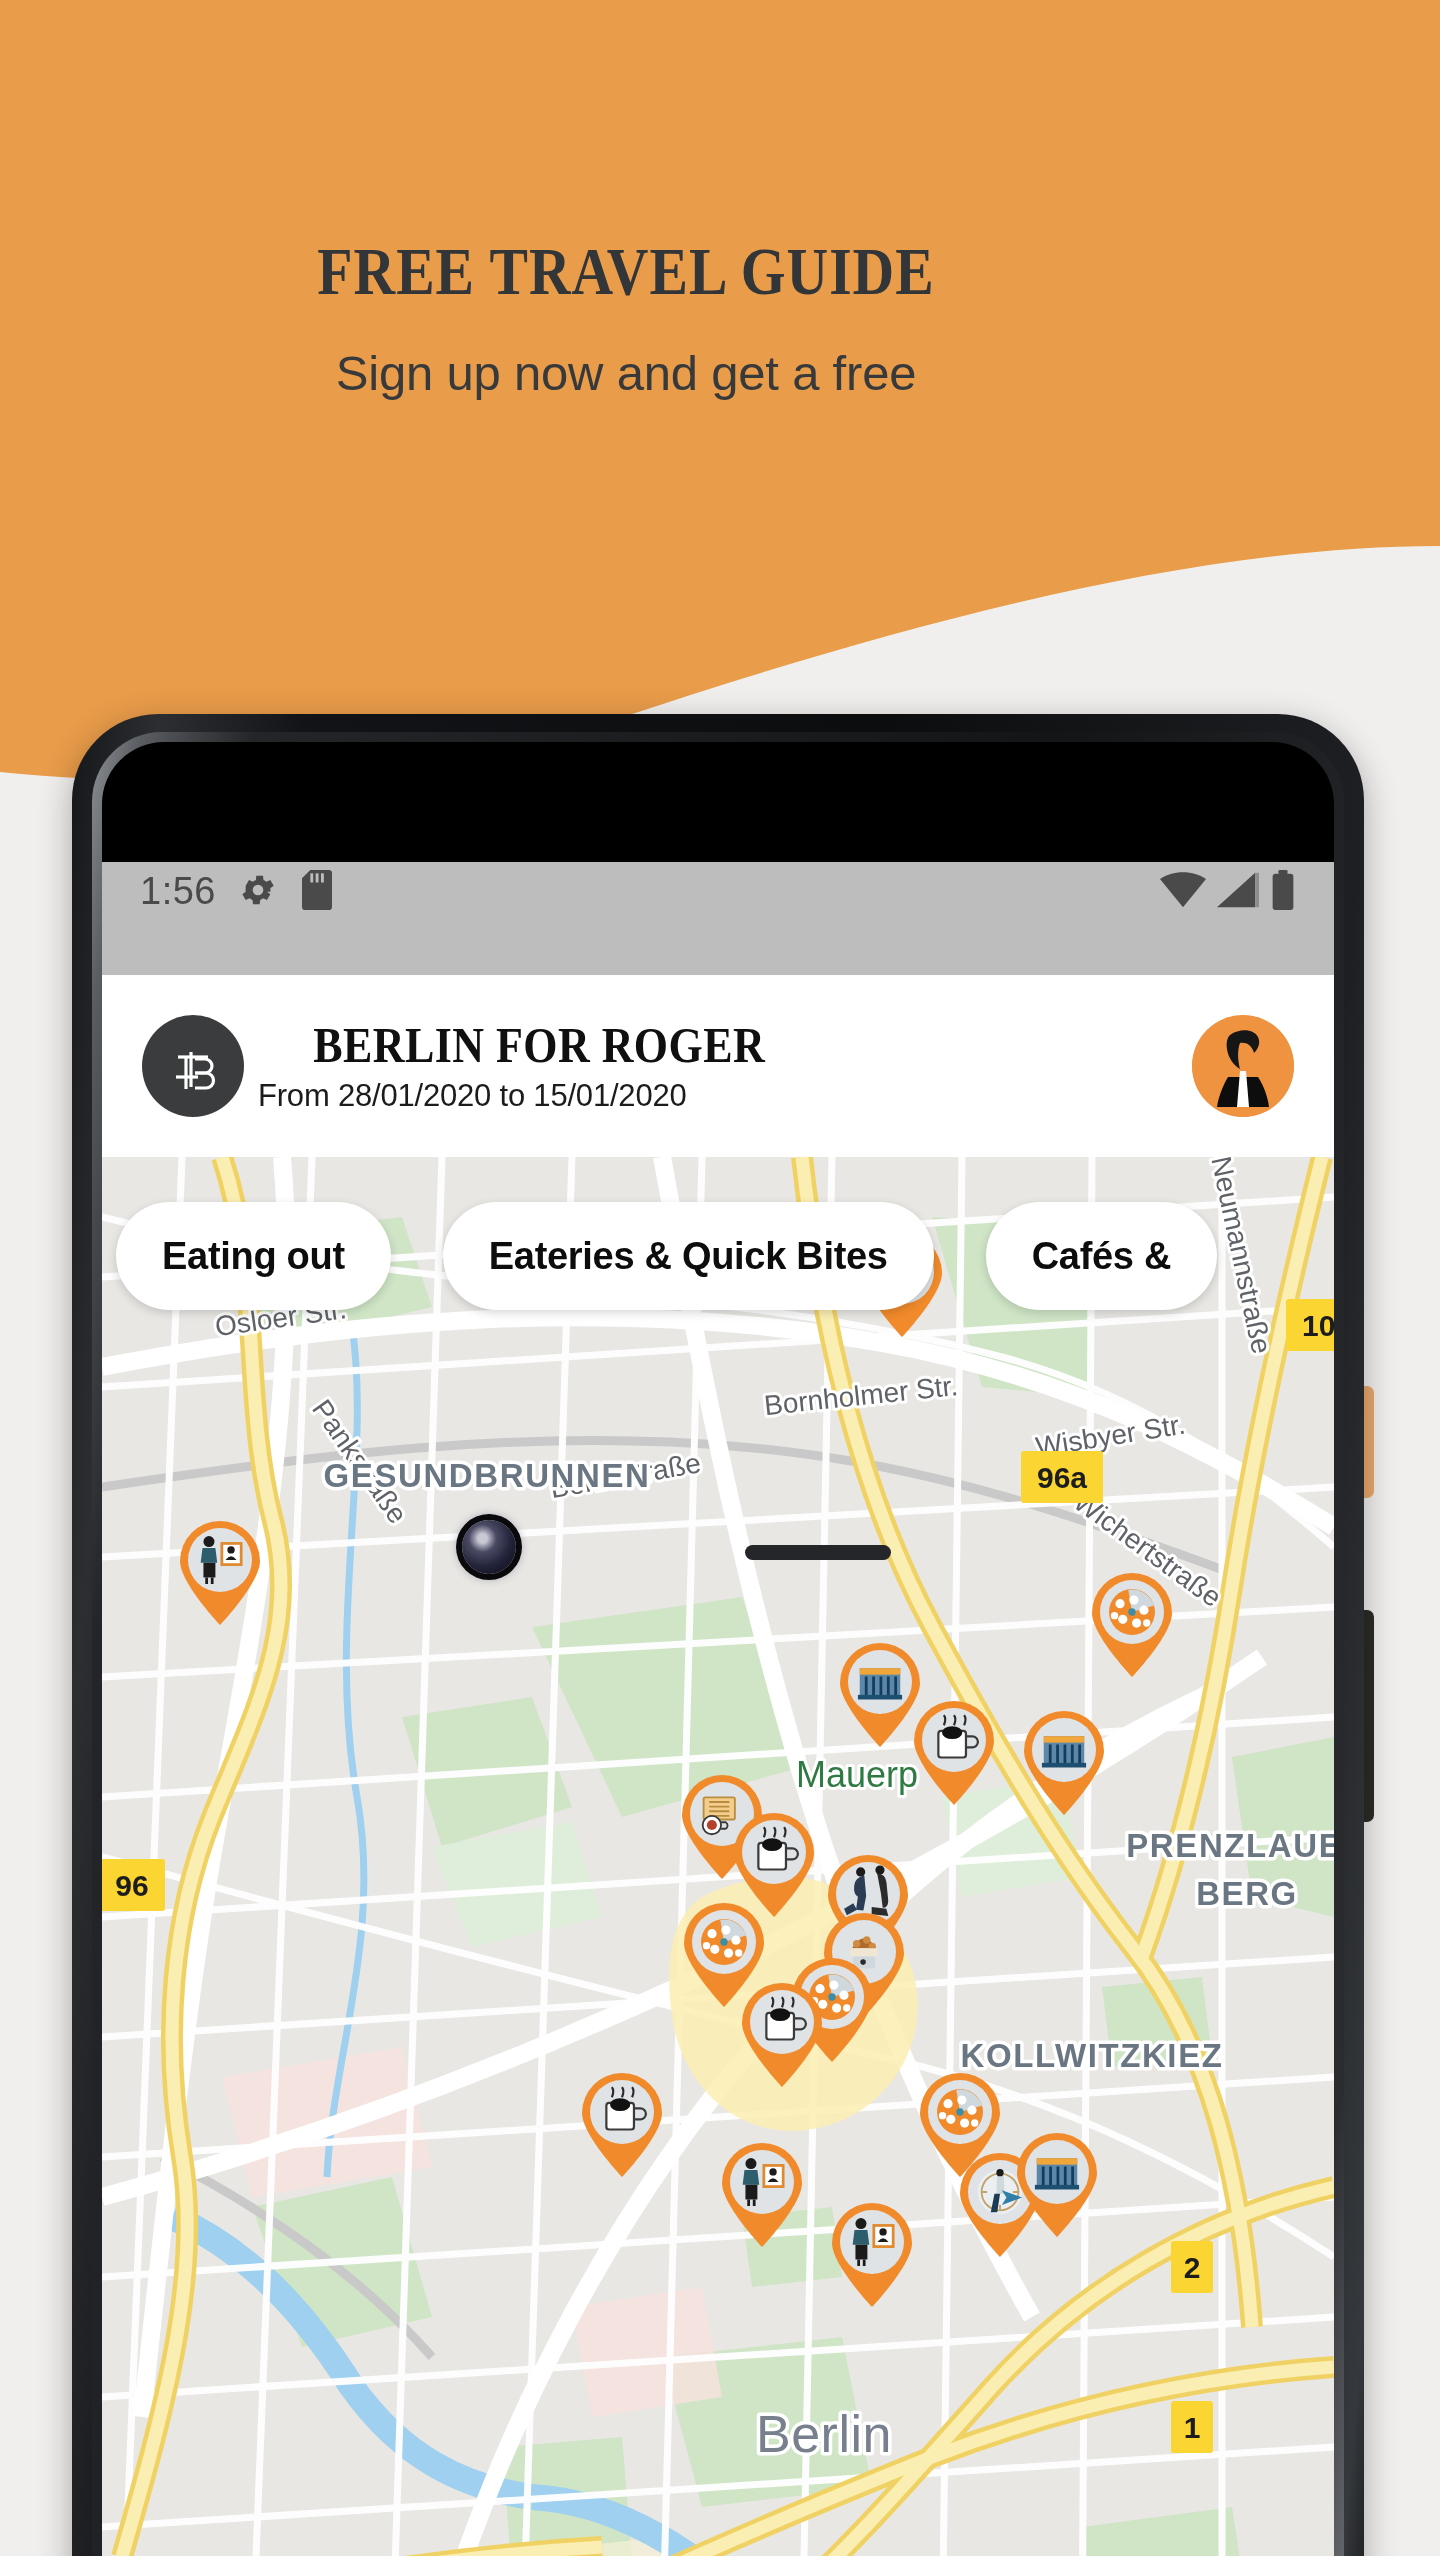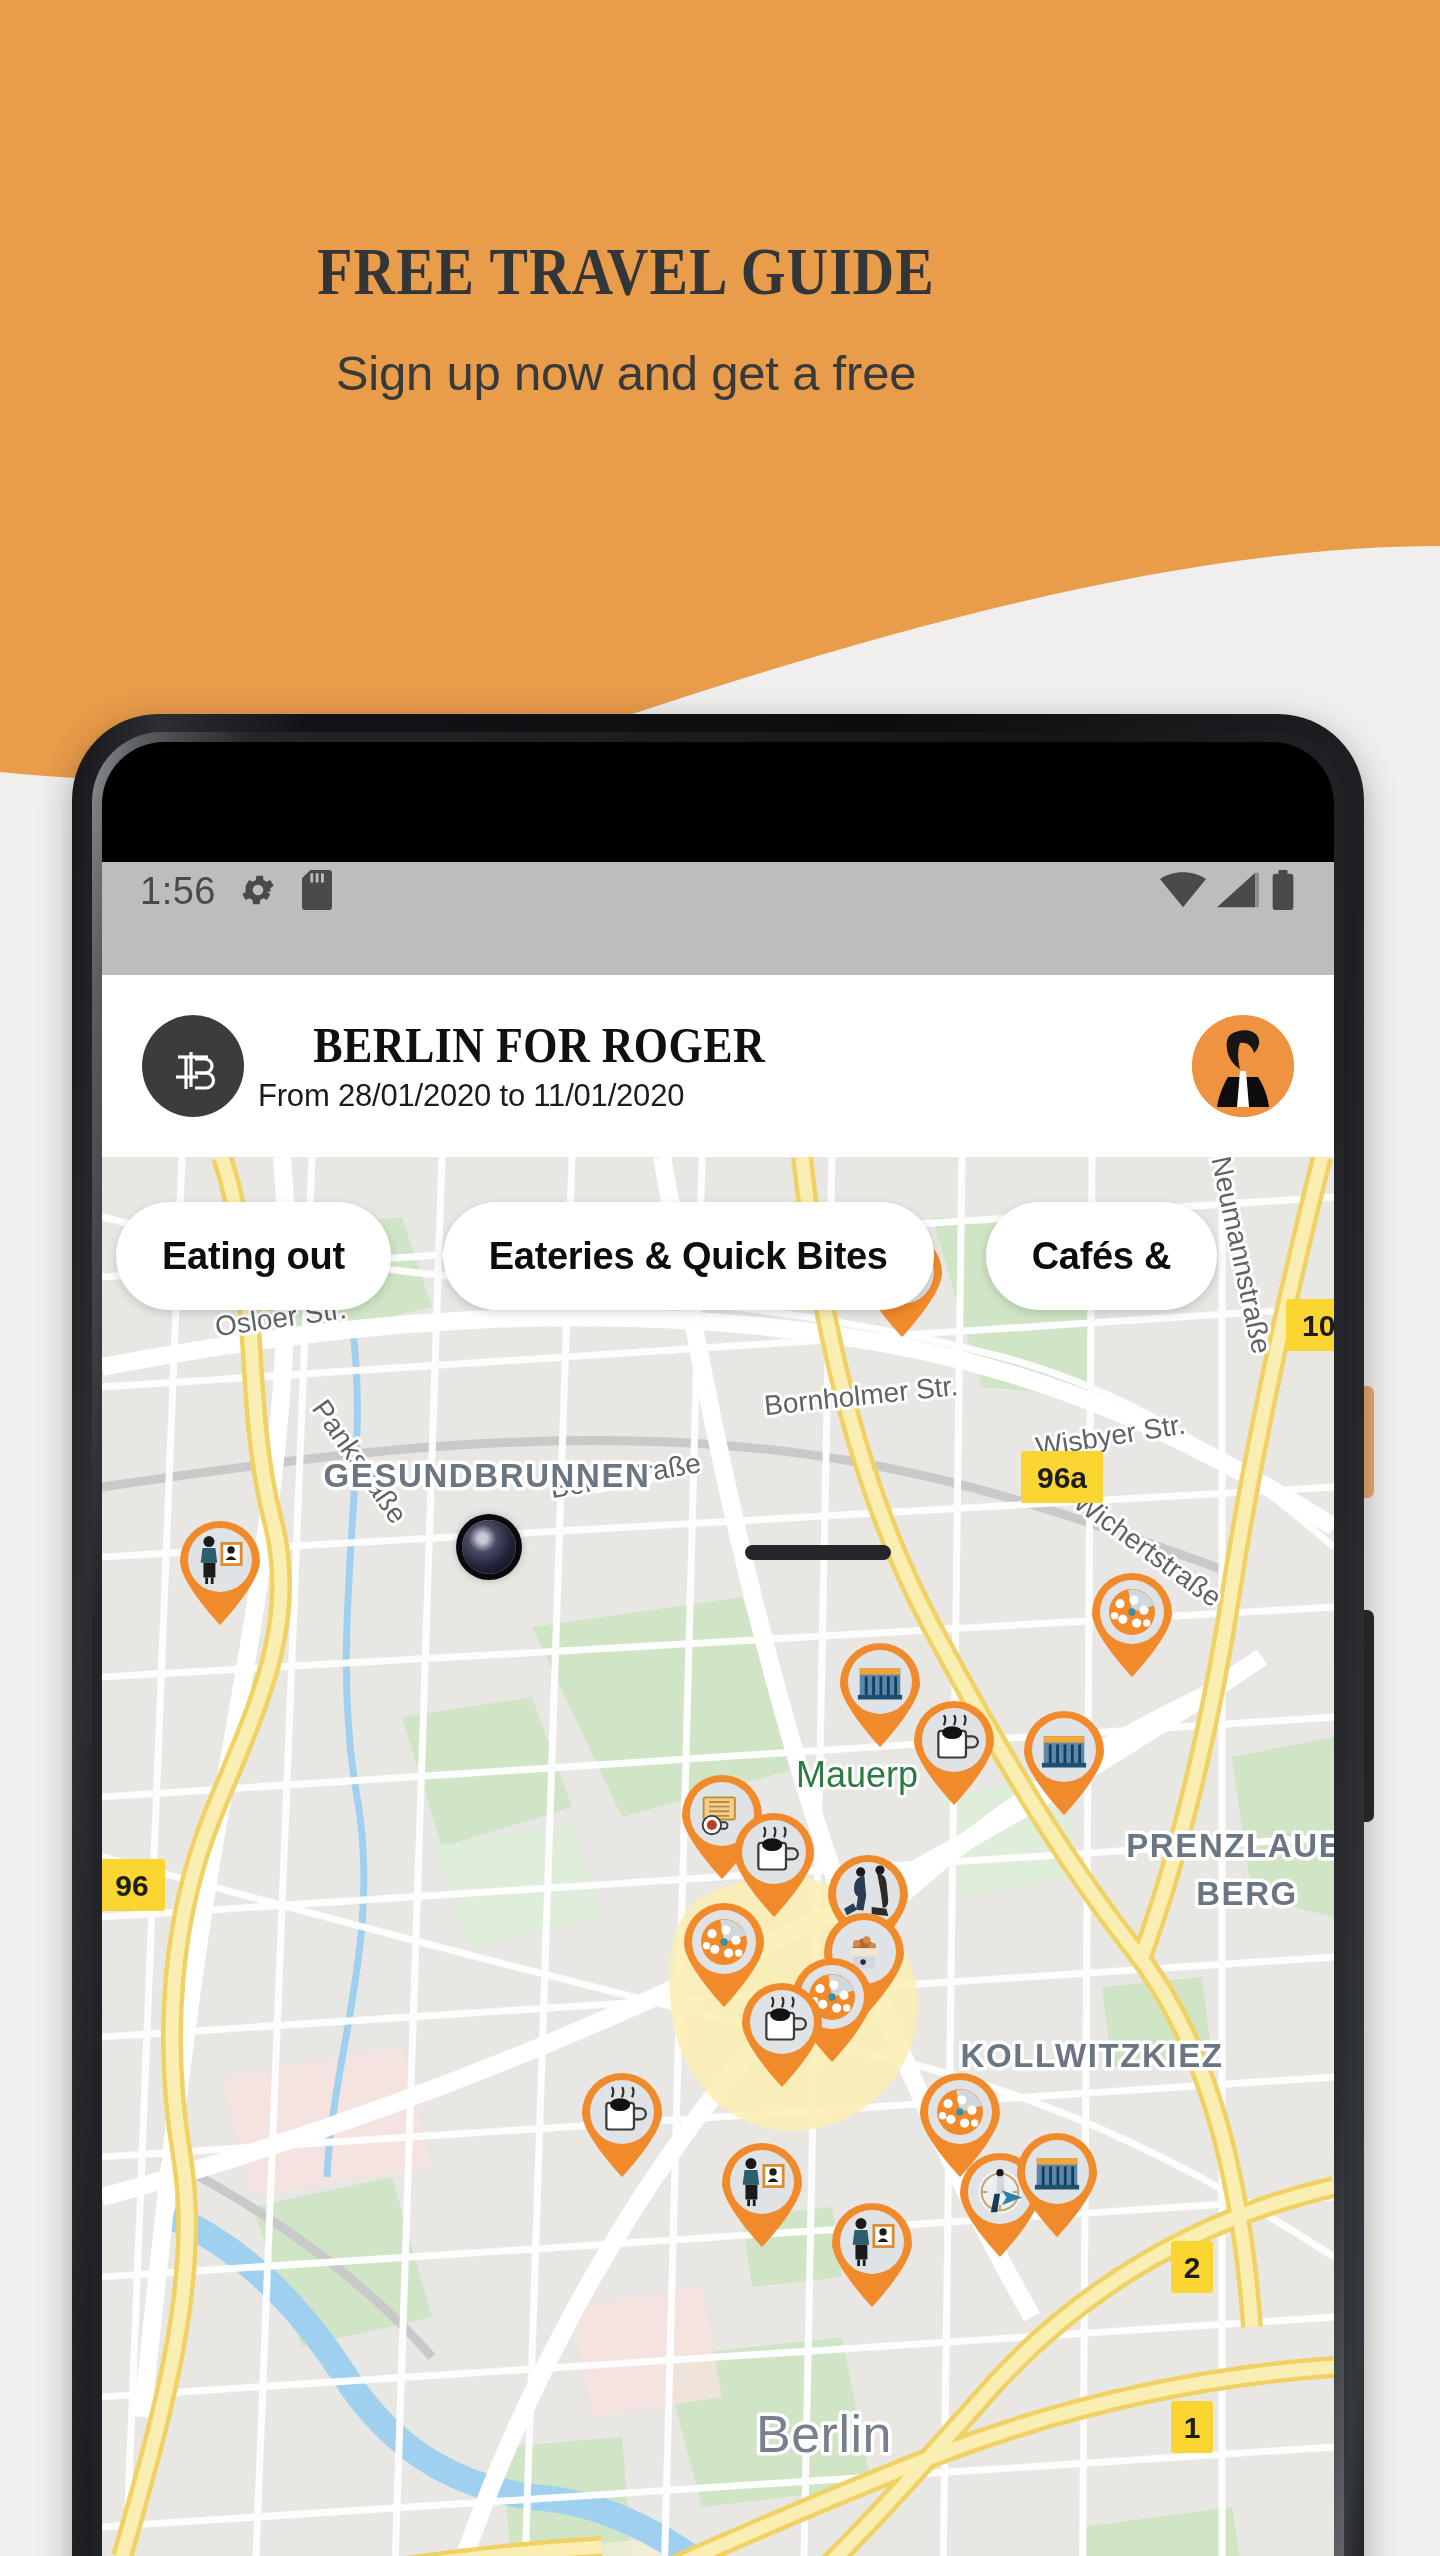--- a/index.html
+++ b/index.html
@@ -236,21 +236,21 @@
                 <line x1="29" y1="17" x2="29" y2="52"></line>
                 <line x1="14" y1="42" x2="36" y2="42"></line>
                 <path d="M24 22 v32"></path>
                 <path d="M33 24 h10 a7 7 0 0 1 0 14 h-10"></path>
                 <path d="M33 38 h11 a7.5 7.5 0 0 1 0 15 h-11"></path>
               </g>
             </svg>
           </div>
           <div id="appbar-center">
             <div id="trip-title">BERLIN FOR ROGER</div>
-            <div id="trip-dates">From 28/01/2020 to 11/01/2020</div>
+            <div id="trip-dates">From 28/01/2020 to 15/01/2020</div>
           </div>
           <div id="avatar">
             <svg width="102" height="102" viewBox="0 0 102 102">
               <circle cx="51" cy="51" r="51" fill="#ef9340"></circle>
               <path d="M36 62 C30 72 26 84 25 92 H77 C76 83 72 71 66 62 Z" fill="#0d0d0d"></path>
               <path d="M48 56 h6 l3 36 h-12 z" fill="#ffffff"></path>
               <path d="M38 20 C48 13 62 14 66 22 C69 28 66 34 62 38 C60 30 54 27 48 28 C45 36 46 46 48 54 C41 50 36 42 35 34 C34 28 35 23 38 20 Z" fill="#161616"></path>
             </svg>
           </div>
         </div>

